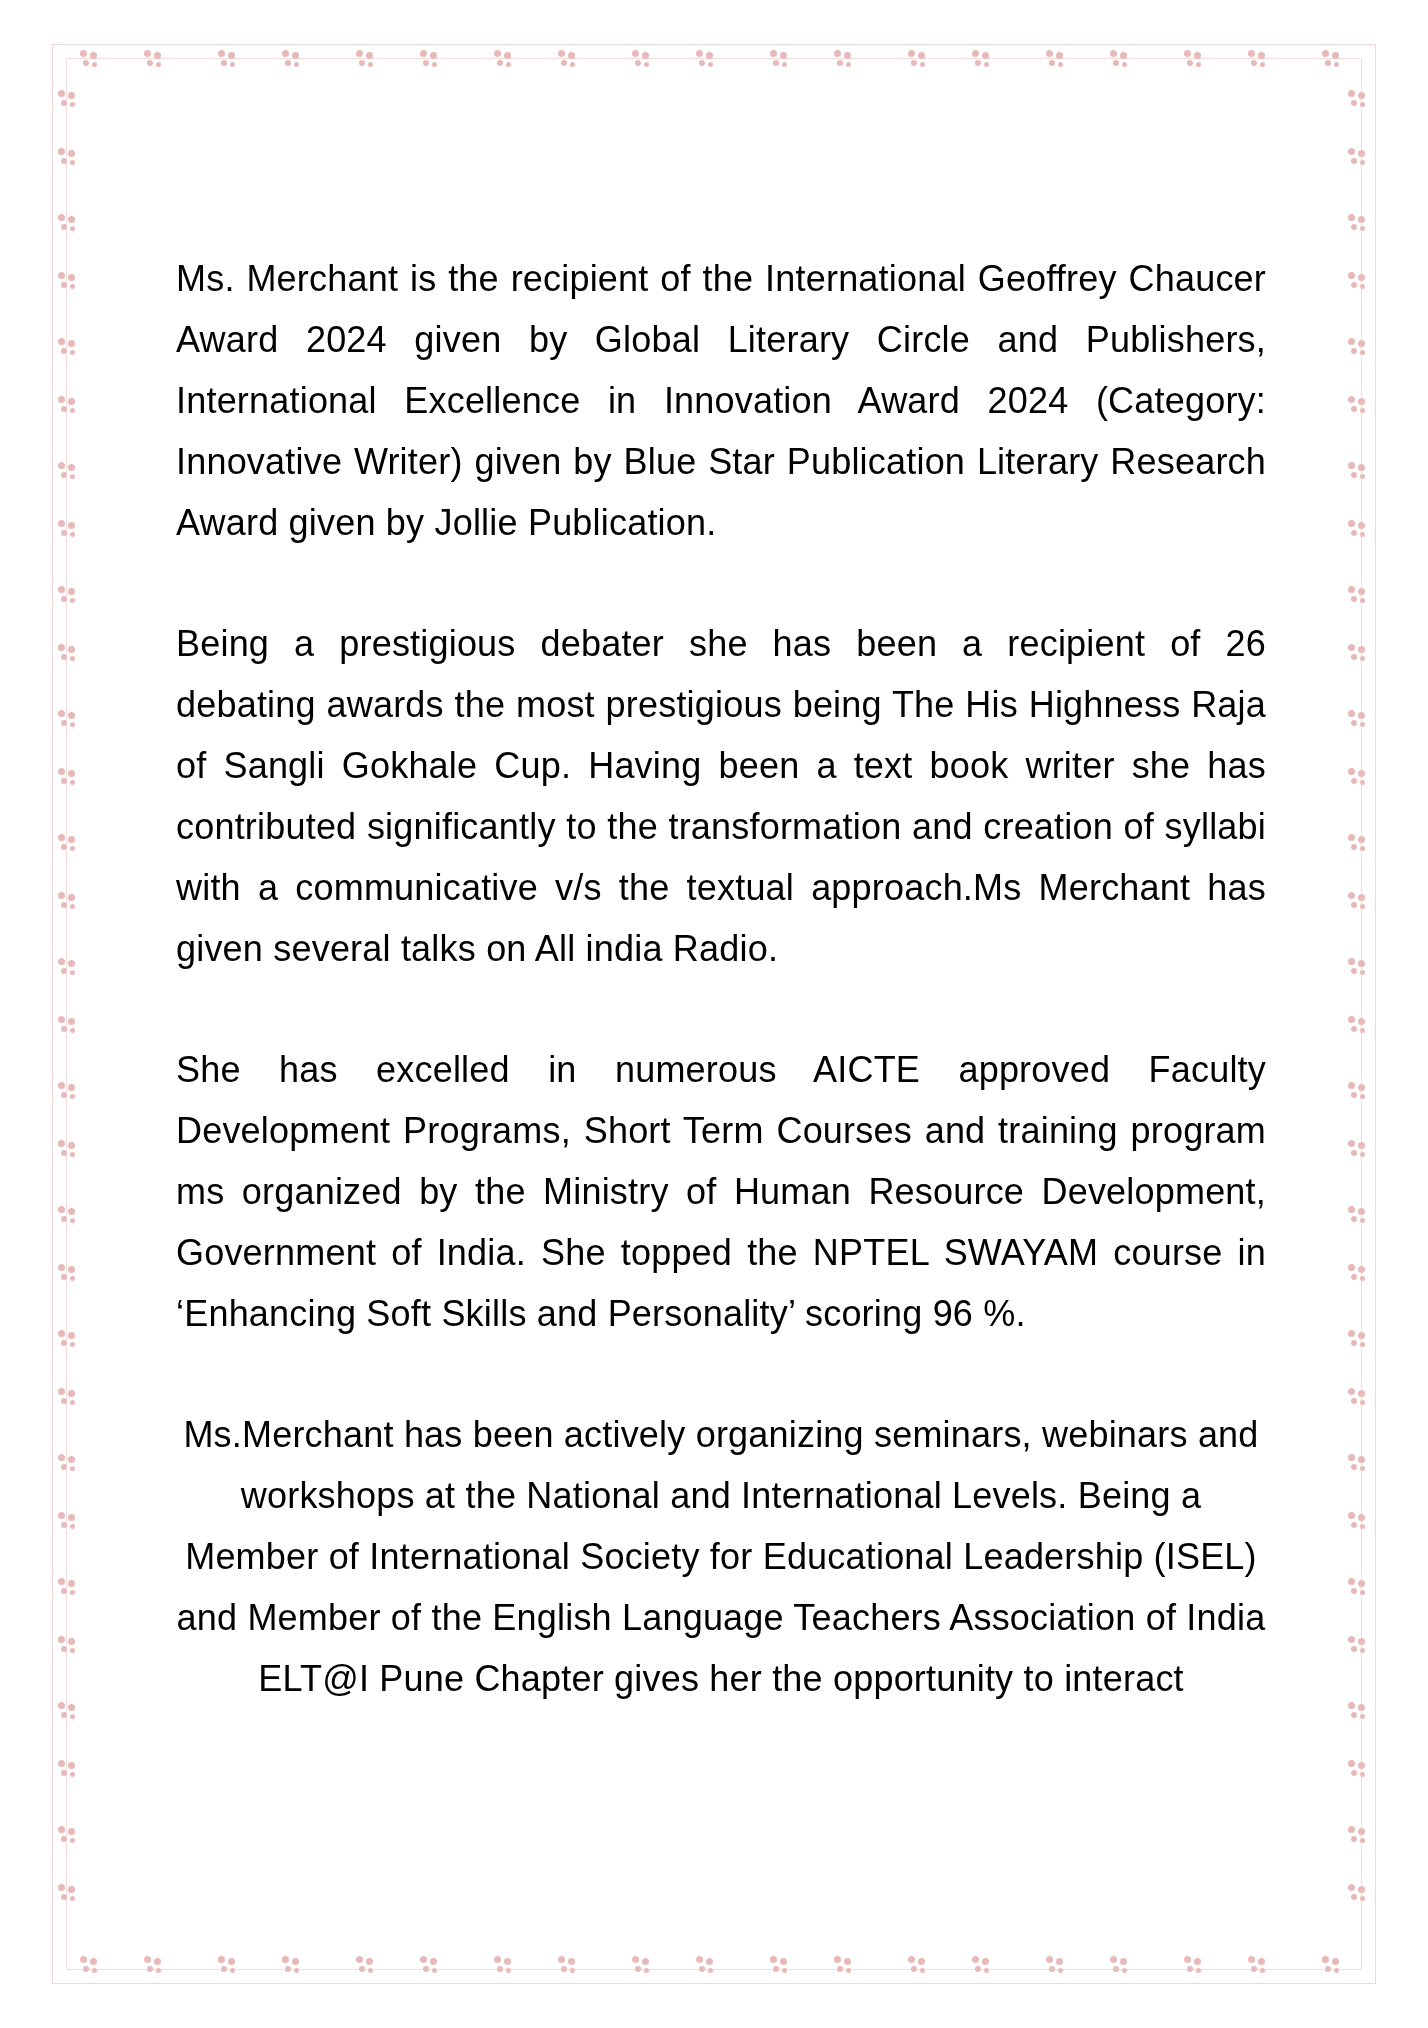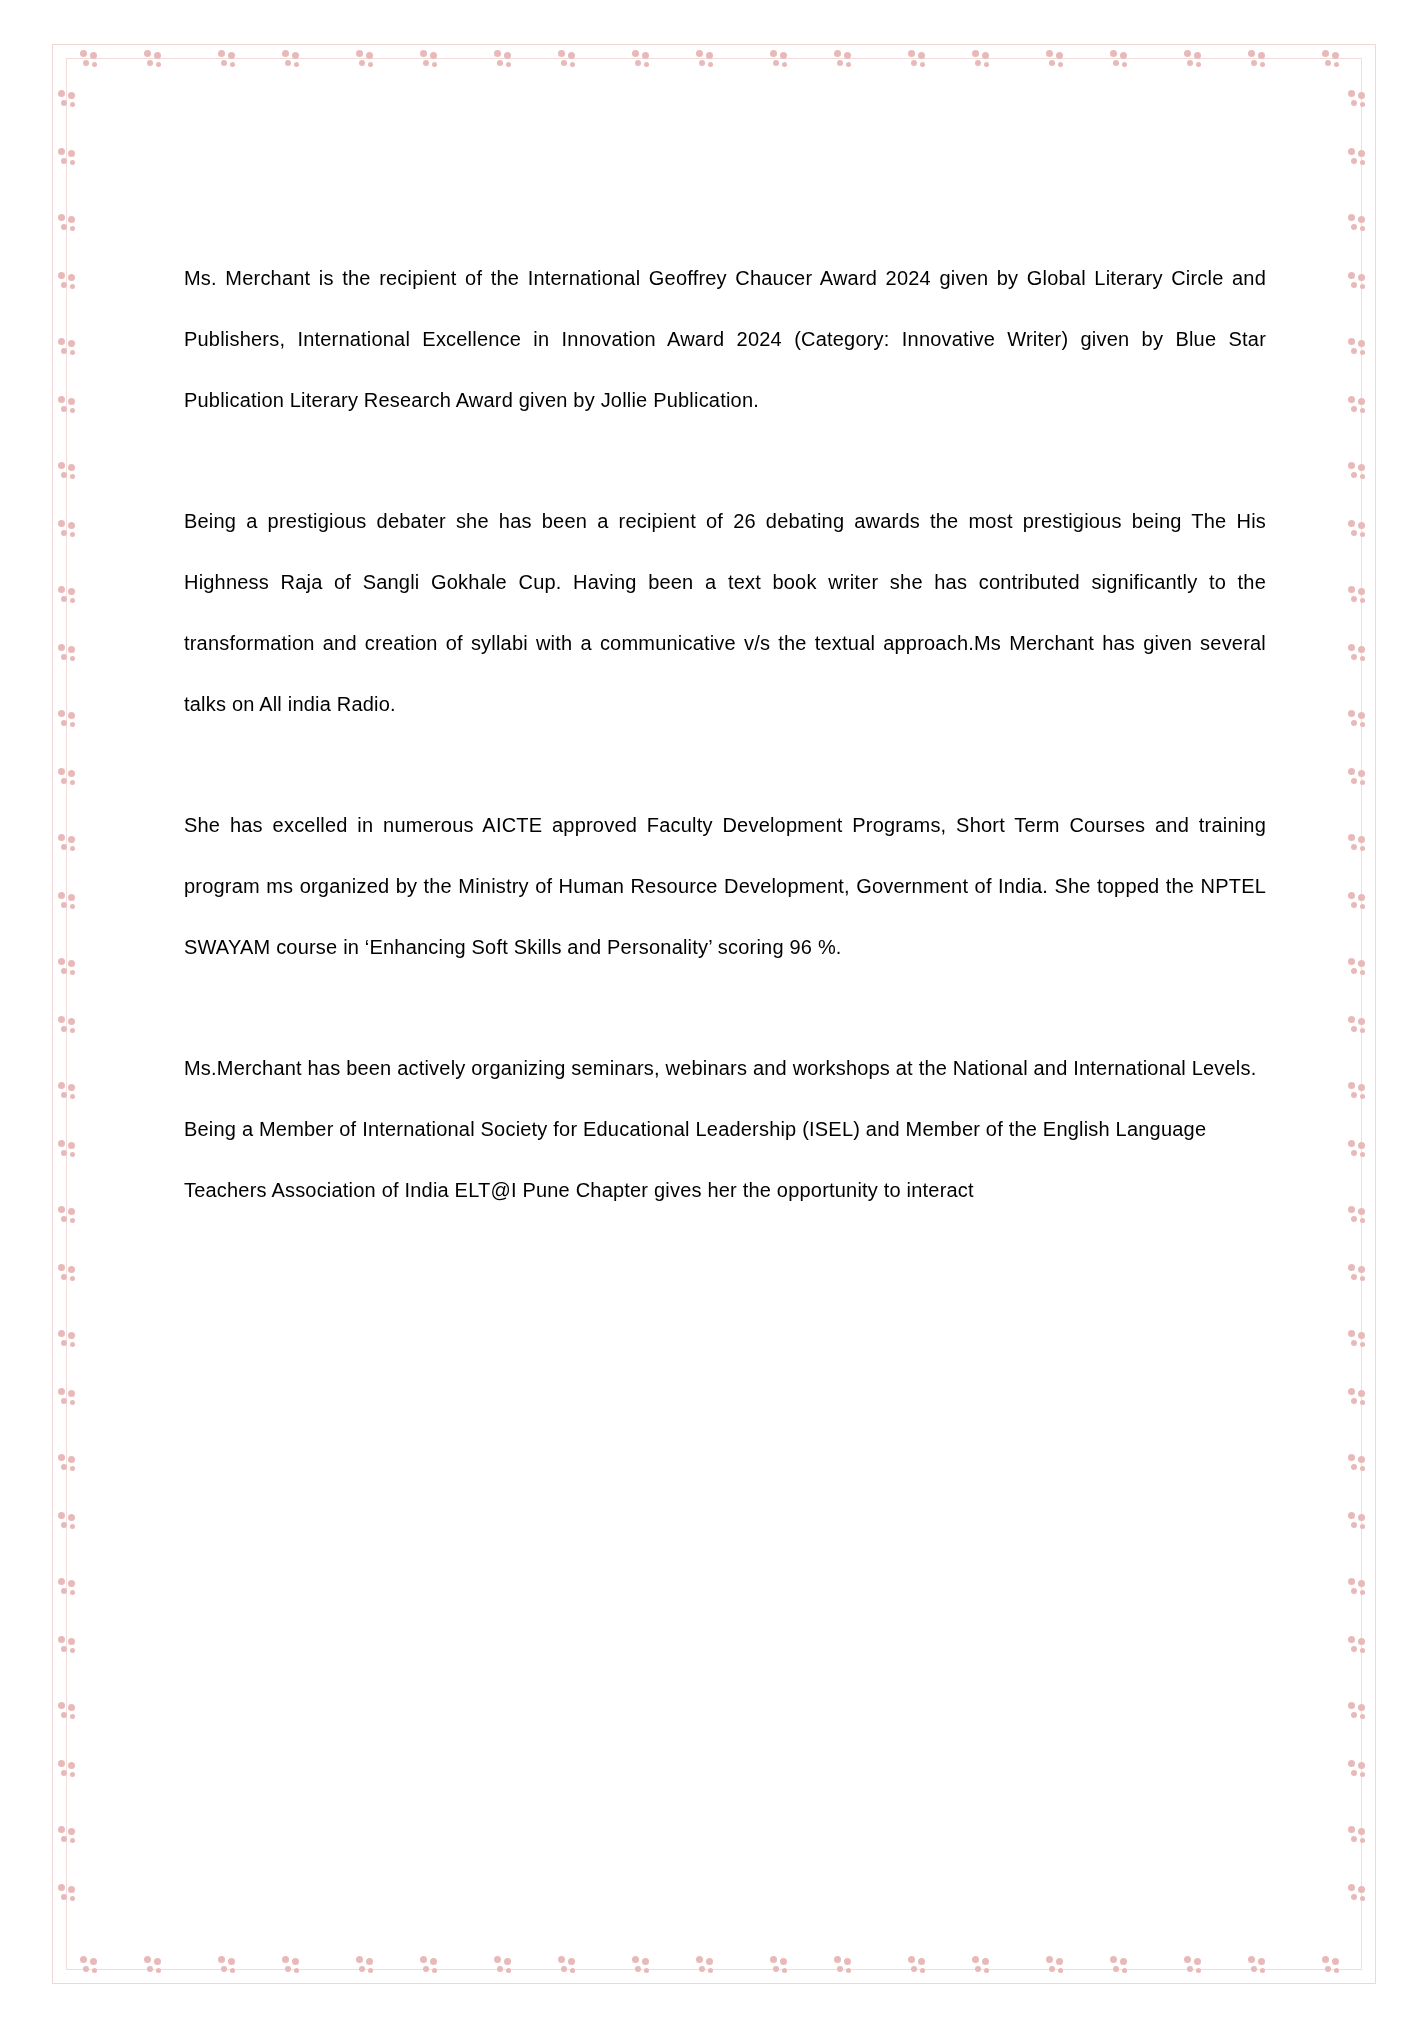--- a/index.html
+++ b/index.html
@@ -60,27 +60,27 @@
   
   .content {
     position: absolute;
     left: 168px;
     top: 248px;
     width: 1098px;
   }
   .para {
     text-align: justify;
     text-justify: inter-word;
-    font-size: 20px;
+    font-size: 36px;
     line-height: 61px;
-    margin: 0 0 60px 16px;
+    margin: 0 0 60px 8px;
     letter-spacing: 0.2px;
   }
   .para.last {
-    text-align: left;
+    text-align: center;
     margin-bottom: 0;
   }
 </style>
 </head>
 <body>
 
 <div class="page">
 
   <div class="border-outer"></div>
   <div class="border-inner"></div>

